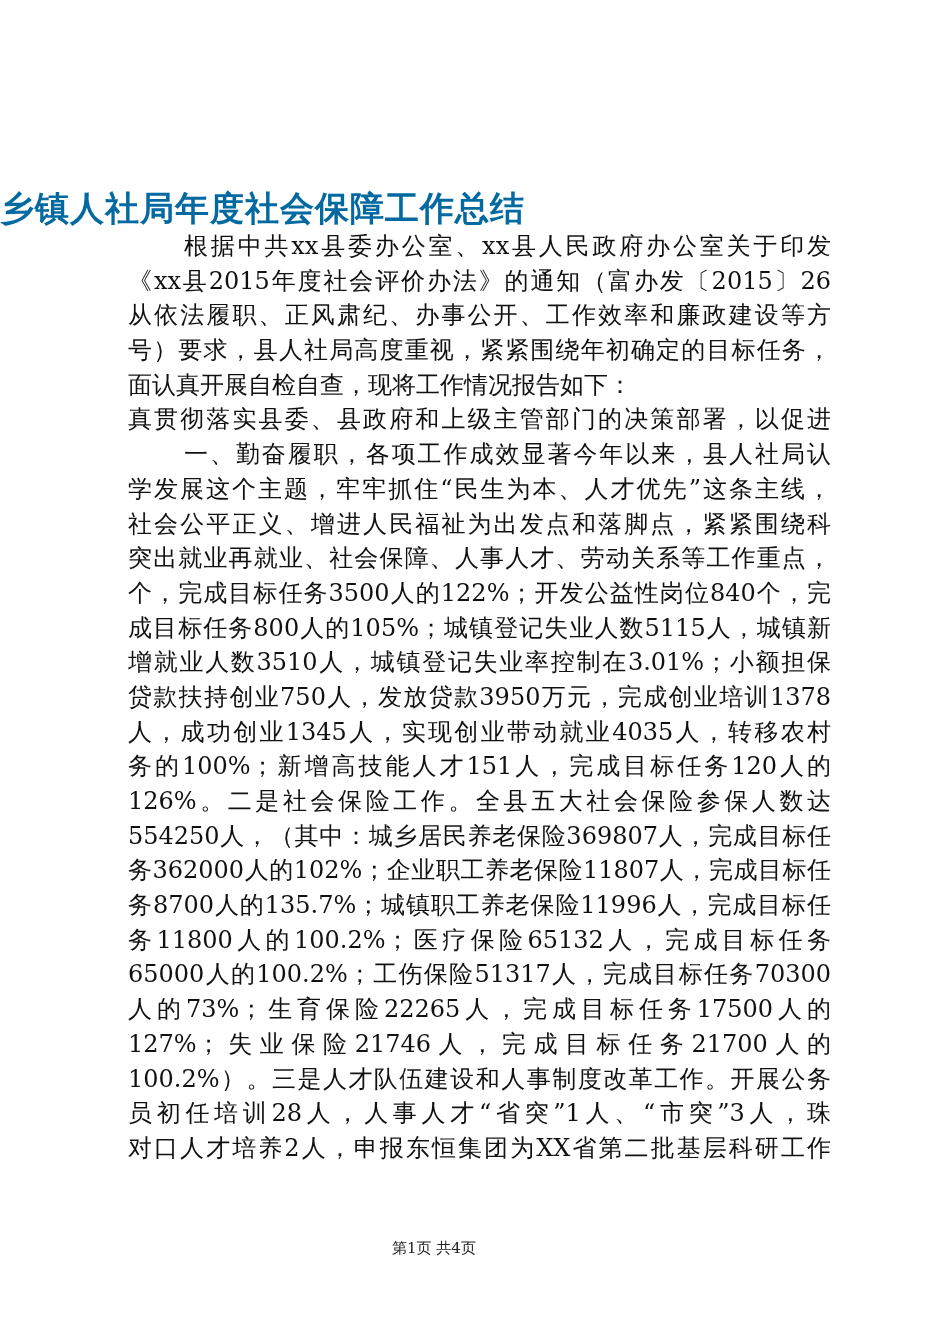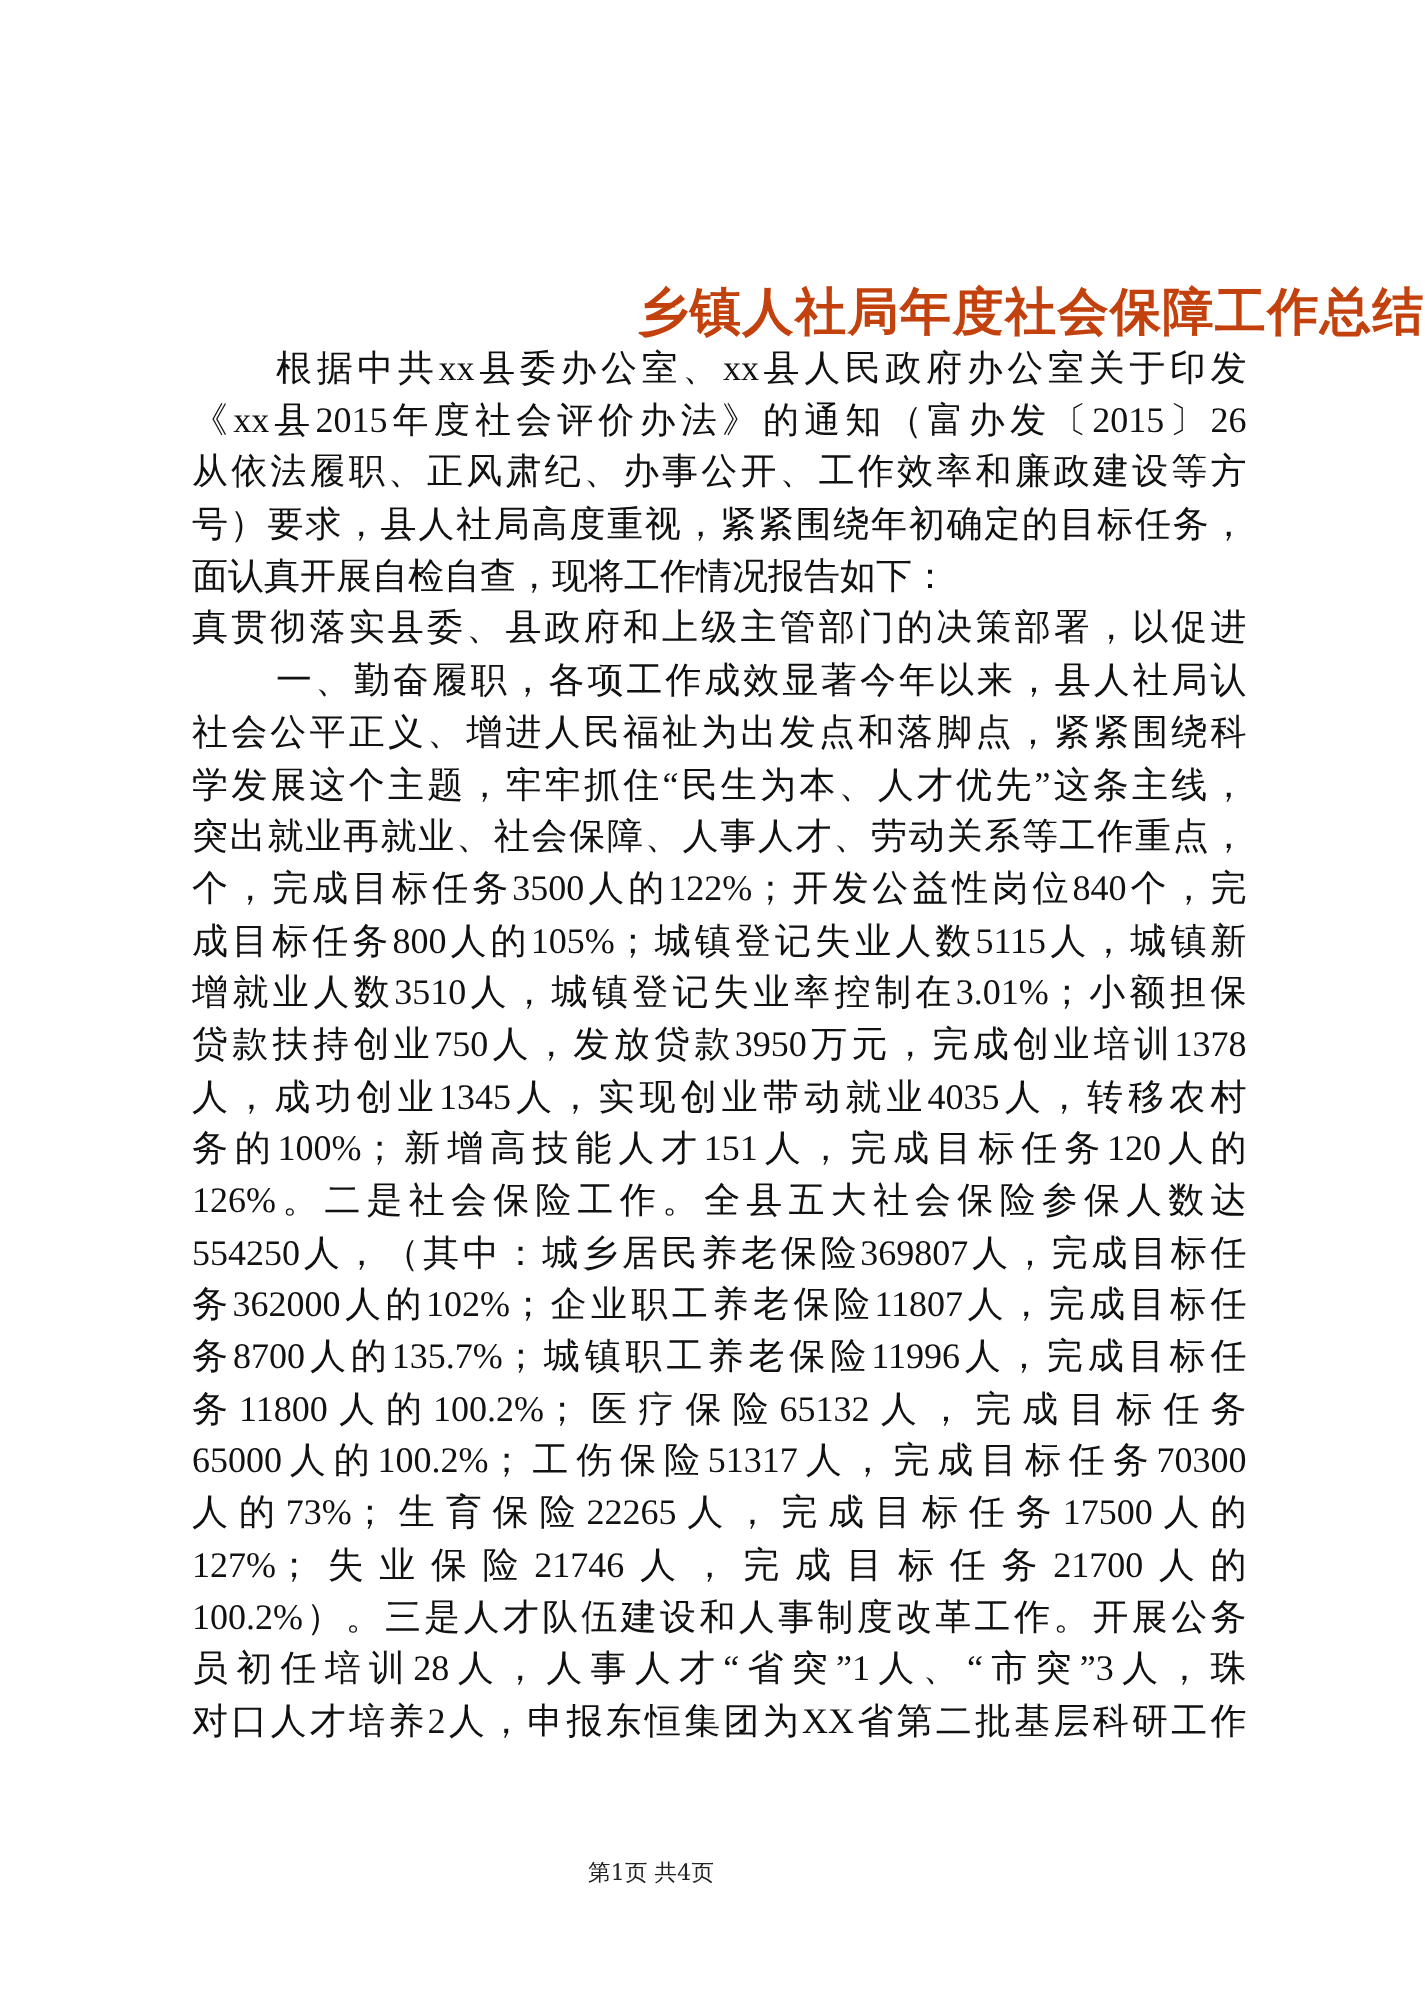--- a/index.html
+++ b/index.html
@@ -20,34 +20,33 @@
       left: 0; top: 0;
       width: 950px;
       height: 1344px;
       background: #ffffff;
     }
     .title {
       position: absolute;
       left: 0;
       top: 186px;
       width: 950px;
-      text-align: right;
+      text-align: left;
       font-family: "DejaVu Sans", "Liberation Sans", sans-serif;
       font-weight: bold;
       font-size: 34px;
       line-height: 44px;
       letter-spacing: 1px;
-      color: #c2410c;
+      color: #0369a1;
     }
     .body {
       position: absolute;
       left: 128px;
       top: 229px;
       width: 703px;
-      font-family: Liberation Serif, serif;
     }
     .line {
       display: block;
       height: 34.7px;
       line-height: 34.7px;
       font-size: 24px;
       white-space: nowrap;
       text-align: justify;
       text-align-last: justify;
       overflow: hidden;
@@ -81,22 +80,22 @@
       <span class="line indent">根据中共xx县委办公室、xx县人民政府办公室关于印发</span>
       <span class="line">《xx县2015年度社会评价办法》的通知（富办发〔2015〕26</span>
       <span class="line">从依法履职、正风肃纪、办事公开、工作效率和廉政建设等方</span>
       <span class="line">号）要求，县人社局高度重视，紧紧围绕年初确定的目标任务，</span>
       <span class="line last">面认真开展自检自查，现将工作情况报告如下：</span>
     </div>
 
     <div>
       <span class="line">真贯彻落实县委、县政府和上级主管部门的决策部署，以促进</span>
       <span class="line indent">一、勤奋履职，各项工作成效显著今年以来，县人社局认</span>
+      <span class="line">学发展这个主题，牢牢抓住“民生为本、人才优先”这条主线，</span>
       <span class="line">社会公平正义、增进人民福祉为出发点和落脚点，紧紧围绕科</span>
-      <span class="line">学发展这个主题，牢牢抓住“民生为本、人才优先”这条主线，</span>
       <span class="line">突出就业再就业、社会保障、人事人才、劳动关系等工作重点，</span>
       <span class="line">个，完成目标任务3500人的122%；开发公益性岗位840个，完</span>
       <span class="line">成目标任务800人的105%；城镇登记失业人数5115人，城镇新</span>
       <span class="line">增就业人数3510人，城镇登记失业率控制在3.01%；小额担保</span>
       <span class="line">贷款扶持创业750人，发放贷款3950万元，完成创业培训1378</span>
       <span class="line">人，成功创业1345人，实现创业带动就业4035人，转移农村</span>
       <span class="line">务的100%；新增高技能人才151人，完成目标任务120人的</span>
       <span class="line">126%。二是社会保险工作。全县五大社会保险参保人数达</span>
       <span class="line">554250人，（其中：城乡居民养老保险369807人，完成目标任</span>
       <span class="line">务362000人的102%；企业职工养老保险11807人，完成目标任</span>

